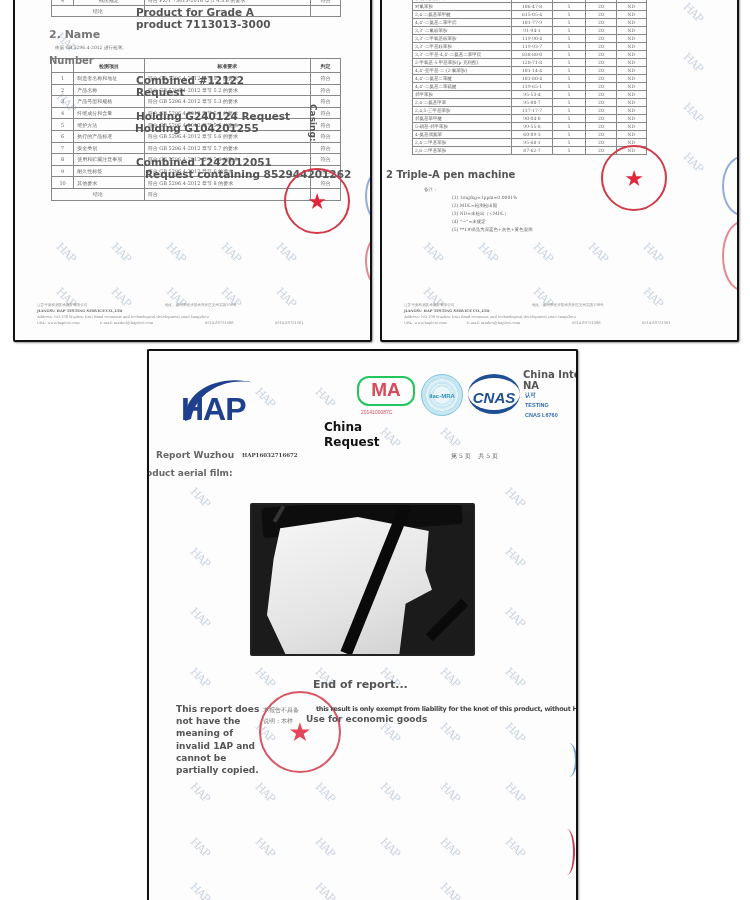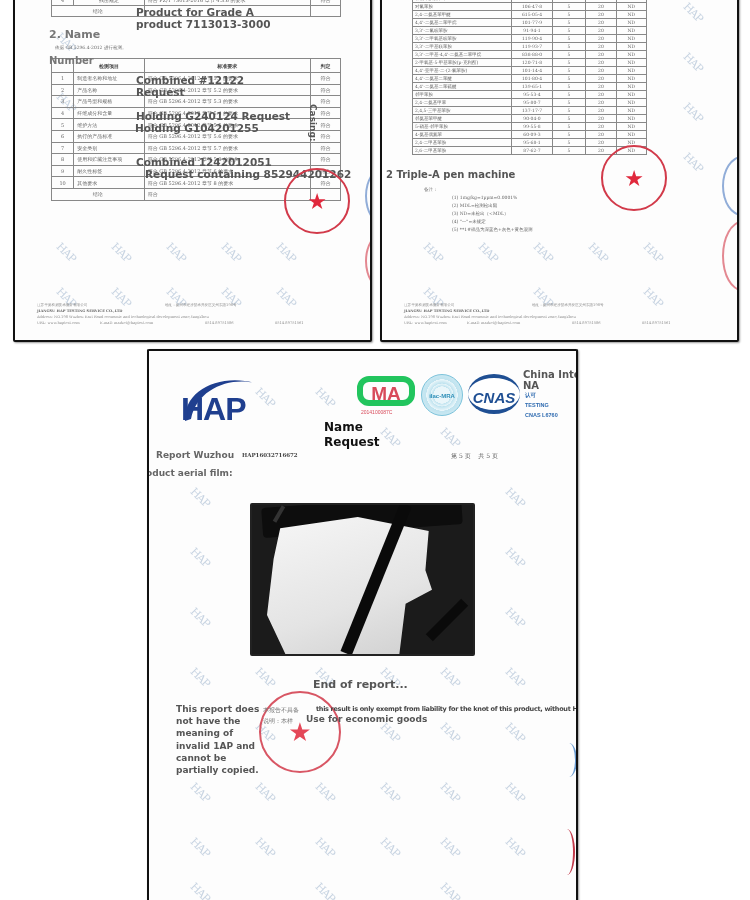--- a/index.html
+++ b/index.html
@@ -38,21 +38,21 @@
   .overlay.t11 { font-size: 10.5px; }
 
   .small-cn { position: absolute; font-family: "DejaVu Serif", serif; font-size: 4.5px; color: #666; white-space: nowrap; }
   .footer-txt { position: absolute; font-family: "DejaVu Serif", serif; font-size: 3.6px; color: #888; white-space: nowrap; }
 
   .stamp { position: absolute; border-radius: 50%; border: 2px solid #d23a4a; }
   .stamp .star { position: absolute; color: #e0283c; font-size: 22px; left: 50%; top: 50%; transform: translate(-50%,-50%); }
 
   
   .logo-hap { position: absolute; left: 30px; top: 20px; width: 80px; height: 64px; }
-  .ma-logo { position: absolute; left: 208px; top: 25px; width: 58px; height: 30px; border: 6px solid #22c55e; border-radius: 12px;
+  .ma-logo { position: absolute; left: 208px; top: 25px; width: 58px; height: 30px; border: 2px solid #22c55e; border-radius: 12px;
              color: #d84a5a; font-family: "Liberation Sans", sans-serif; font-weight: bold; font-size: 19px; text-align: center; line-height: 24px; }
   .ma-num { position: absolute; left: 212px; top: 58px; font-size: 5px; color: #d84a5a; font-family: "Liberation Sans", sans-serif; }
   .ilac-logo { position: absolute; left: 272px; top: 23px; width: 42px; height: 42px; border-radius: 50%;
                background: radial-gradient(circle, #eaf6fa 30%, #bfe3ef 31%, #eaf6fa 40%, #bfe3ef 41%, #eaf6fa 55%, #bfe3ef 56%, #dff1f7 100%);
                border: 1px solid #7cc3db; color: #2f8fb8; font-size: 6px; font-weight: bold; text-align: center; line-height: 42px; font-family: "Liberation Sans", sans-serif; }
   .cnas-logo { position: absolute; left: 319px; top: 23px; width: 52px; height: 40px; border-radius: 50%; background: #fff;
                color: #1f4f93; font-family: "Liberation Sans", sans-serif; font-weight: bold; font-style: italic; font-size: 15px; line-height: 40px; text-align: center;
                border-top: 4px solid #1f4f93; border-bottom: 4px solid #1f4f93; }
   .cnas-side { position: absolute; left: 376px; top: 40px; font-family: "Liberation Sans", sans-serif; font-size: 5.5px; color: #2f6bb0; font-weight: bold; line-height: 8px; }
 
@@ -431,21 +431,21 @@
   <div class="ma-num">2014100087C</div>
   <div class="ilac-logo">ilac-MRA</div>
   <div class="cnas-logo">CNAS</div>
 
   <div class="overlay" style="left:374px;top:18px;font-size:10px">China International</div>
   <div class="overlay" style="left:374px;top:29px;font-size:10px">NA</div>
   <div class="cnas-side" style="top:40px">认可</div>
   <div class="cnas-side" style="top:50px">TESTING</div>
   <div class="cnas-side" style="top:60px">CNAS L6760</div>
 
-  <div class="overlay" style="left:175px;top:69px;font-size:12px;color:#111;line-height:15px">Name</div>
+  <div class="overlay" style="left:175px;top:69px;font-size:12px;color:#111;line-height:15px">China</div>
   <div class="overlay" style="left:175px;top:84px;font-size:12px;color:#111;line-height:15px">Request</div>
 
   <div class="overlay" style="left:7px;top:98px;font-size:9px;color:#666">Report Wuzhou</div>
   <div style="position:absolute;left:93px;top:101px;font-family:'DejaVu Serif',serif;font-size:5.5px;color:#444;font-weight:bold">HAP16032716672</div>
   <div style="position:absolute;left:302px;top:101px;font-family:'DejaVu Serif',serif;font-size:6px;color:#555;white-space:pre">第 5 页    共 5 页</div>
 
   <div class="overlay" style="left:-14px;top:116px;font-size:9px;color:#666">Product aerial film:</div>
 
   <div class="photo-frame">
     <div style="position:absolute;left:10px;top:-4px;width:200px;height:30px;background:#0d0d0d;border-radius:4px;transform:rotate(-4deg)"></div>

